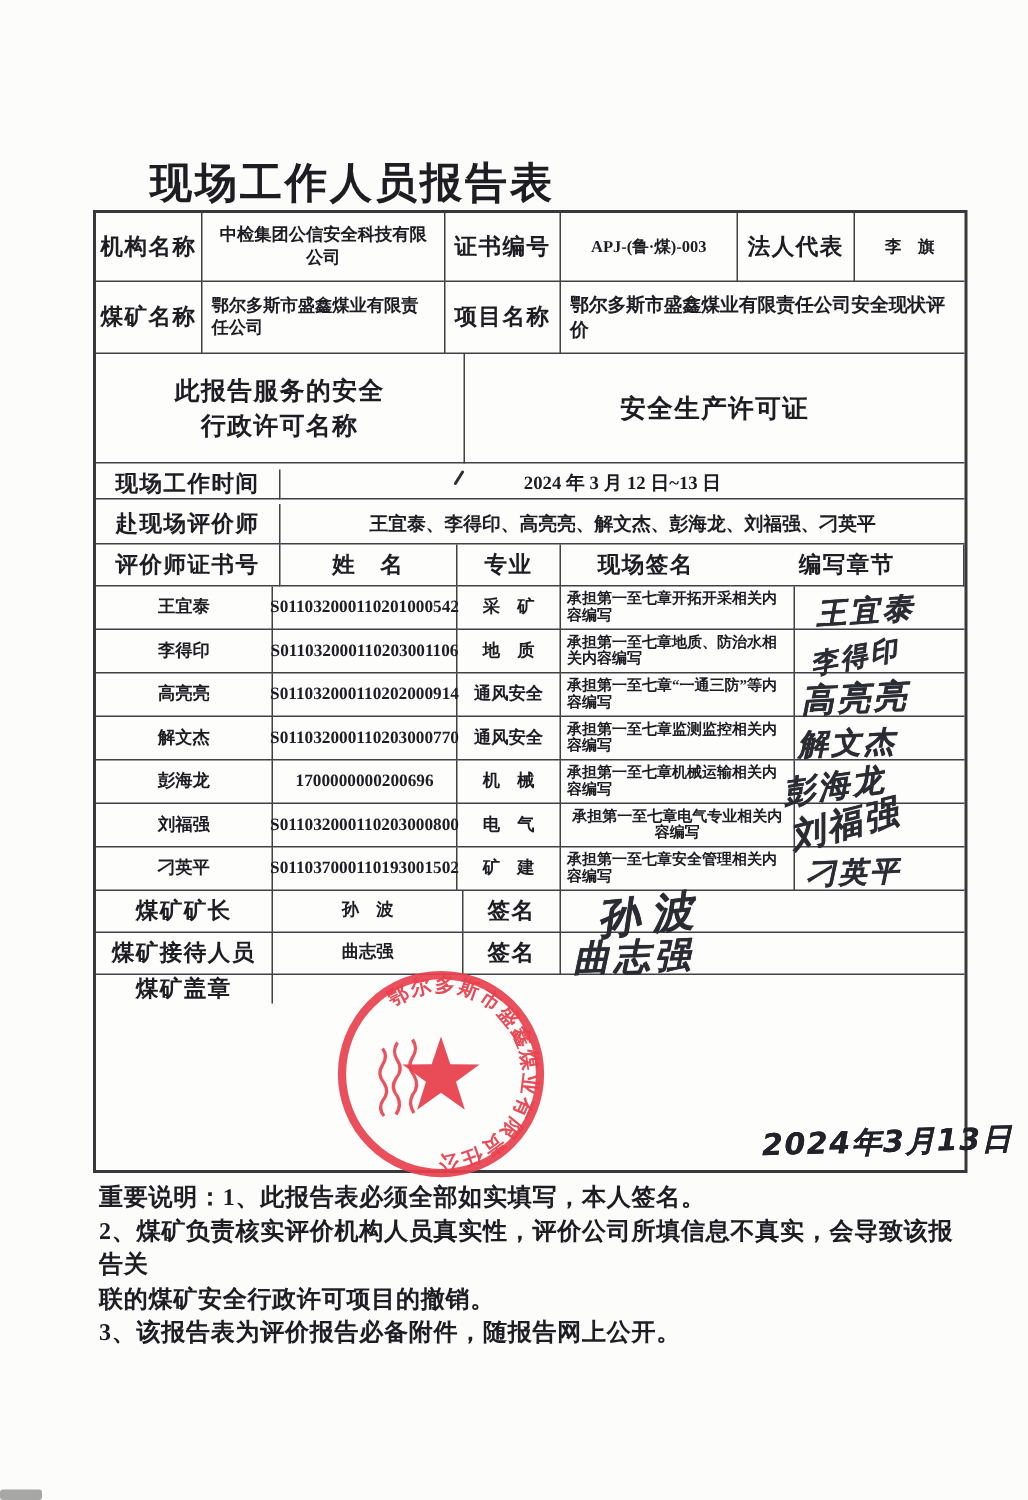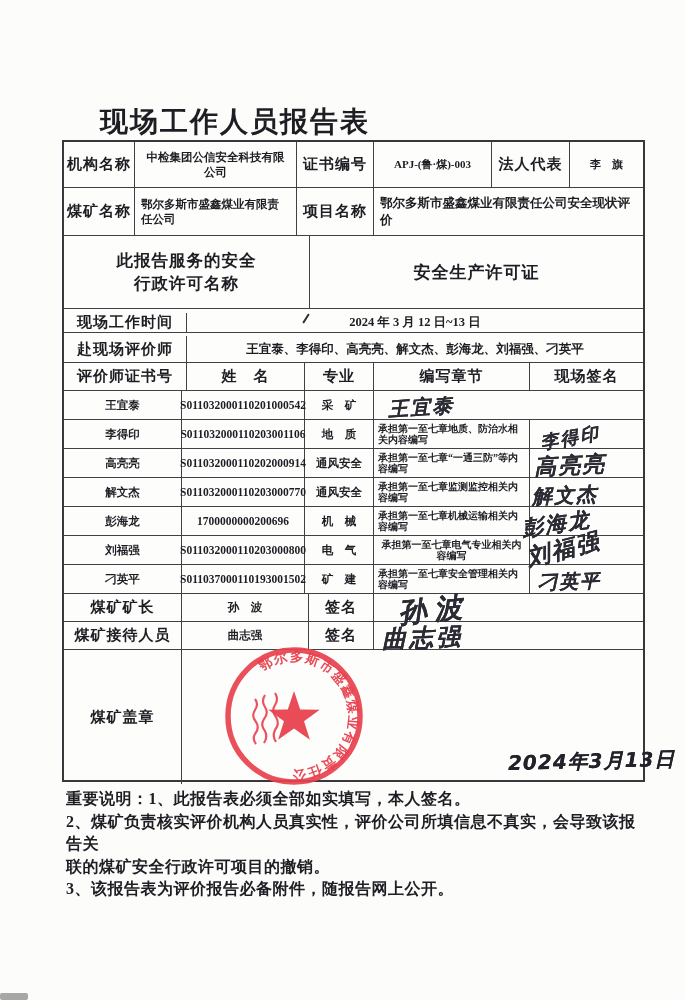--- a/index.html
+++ b/index.html
@@ -104,28 +104,29 @@
 
   <div class="row" style="height:27px;">
     <div class="c lbl" style="width:123px;">赴现场评价师</div>
     <div class="c val er" style="flex:1;font-size:12.5px;">王宜泰、李得印、高亮亮、解文杰、彭海龙、刘福强、刁英平</div>
   </div>
 
   <div class="row" style="height:28px;">
     <div class="c hdr" style="width:123px;">评价师证书号</div>
     <div class="c hdr" style="width:118px;">姓　名</div>
     <div class="c hdr" style="width:69px;">专业</div>
+    <div class="c hdr er" style="flex:1;">现场签名</div>
     <div class="c hdr" style="width:156px;">编写章节</div>
-    <div class="c hdr er" style="flex:1;">现场签名</div>
   </div>
 
   <div class="row" style="height:29px;">
     <div class="c val" style="width:118px;">王宜泰</div>
     <div class="c val" style="width:123px;">S011032000110201000542</div>
     <div class="c val" style="width:69px;">采　矿</div>
+    <div class="c chap" style="width:156px;">承担第一至七章开拓开采相关内容编写</div>
     <div class="c er" style="flex:1;">
         <span class="sig s1">王宜泰</span>
       </div>
   </div>
   <div class="row" style="height:29px;">
     <div class="c val" style="width:118px;">李得印</div>
     <div class="c val" style="width:123px;">S011032000110203001106</div>
     <div class="c val" style="width:69px;">地　质</div>
     <div class="c chap" style="width:156px;">承担第一至七章地质、防治水相关内容编写</div>
     <div class="c er" style="flex:1;">
@@ -189,21 +190,21 @@
 
   <div class="row" style="height:28px;">
     <div class="c lbl" style="width:118px;">煤矿接待人员</div>
     <div class="c val" style="width:127px;">曲志强</div>
     <div class="c lbl" style="width:65px;">签名</div>
     <div class="c er" style="flex:1;">
         <span class="sig sigRec">曲志强</span>
       </div>
   </div>
 
-  <div class="row" style="height:134px;">
+  <div class="row" style="height:134px;flex-direction:column;">
     <div class="c lbl eb" style="width:118px;">煤矿盖章</div>
     <div class="c er eb" style="flex:1;"></div>
   </div>
 
 </div>
 
 <svg class="seal-svg" viewBox="0 0 150 150">
   <g stroke="#e8414e" fill="none" opacity="0.92">
     <circle cx="75" cy="75" r="66" stroke-width="5.5"></circle>
   </g>

